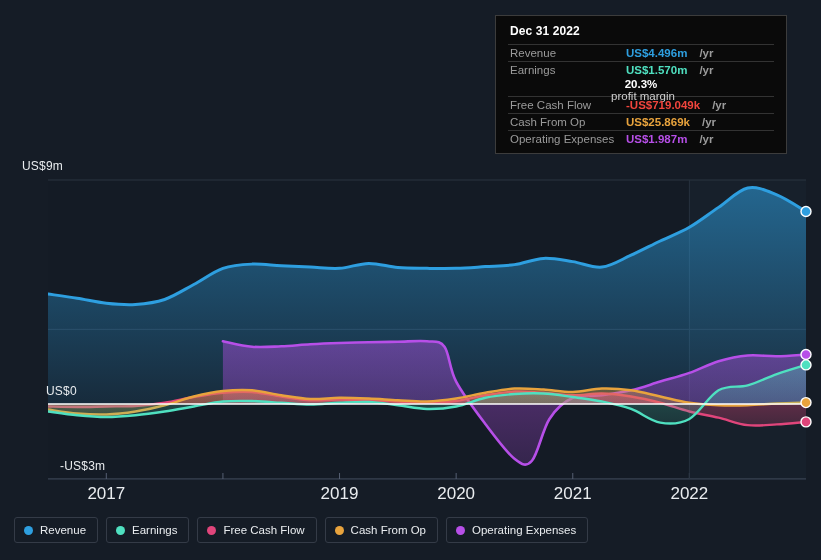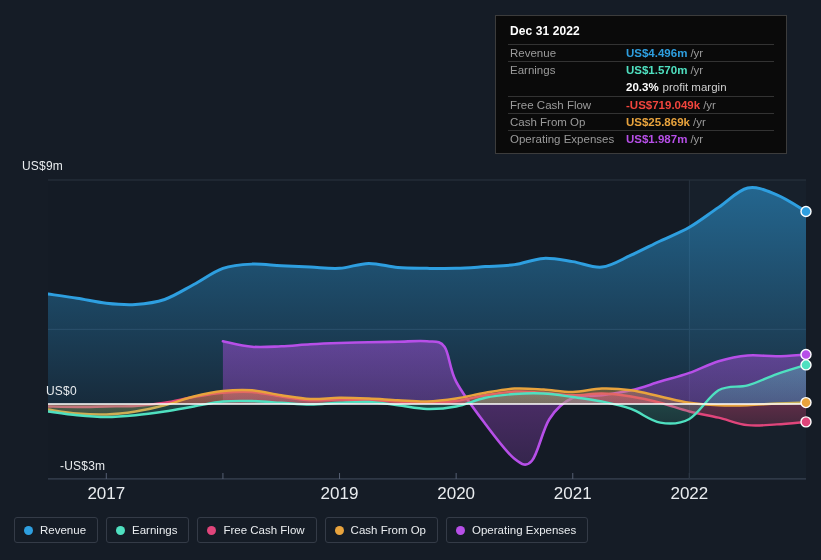--- a/index.html
+++ b/index.html
@@ -37,24 +37,24 @@
   }
   .tt-date {
     font-size:12px; font-weight:bold; color:#ffffff;
     padding:1px 0 6px 2px; letter-spacing:.1px;
   }
   .tt-row {
     display:flex; align-items:center;
     border-top:1px solid #333333;
     height:17.2px; font-size:11.5px; white-space:nowrap;
   }
-  .tt-row.noline { border-top:none; }
+  .tt-row.noline { border-top:none;flex-direction:column; }
   .tt-key { width:118px; color:#9b9b9b; padding-left:2px; }
   .tt-val { font-weight:bold; }
-  .tt-unit { color:#9b9b9b; font-weight:normal; padding-left:3px; }
+  .tt-unit { color:#9b9b9b; font-weight:bold; padding-left:12px; }
   .tt-sub  { color:#cfcfcf; font-weight:normal; padding-left:4px; }
 
   
   .legend {
     position:absolute; left:14px; top:517px;
     display:flex; gap:8px; align-items:center;
   }
   .legend-item {
     display:flex; align-items:center; gap:7px;
     border:1px solid #343b47; border-radius:3px;

